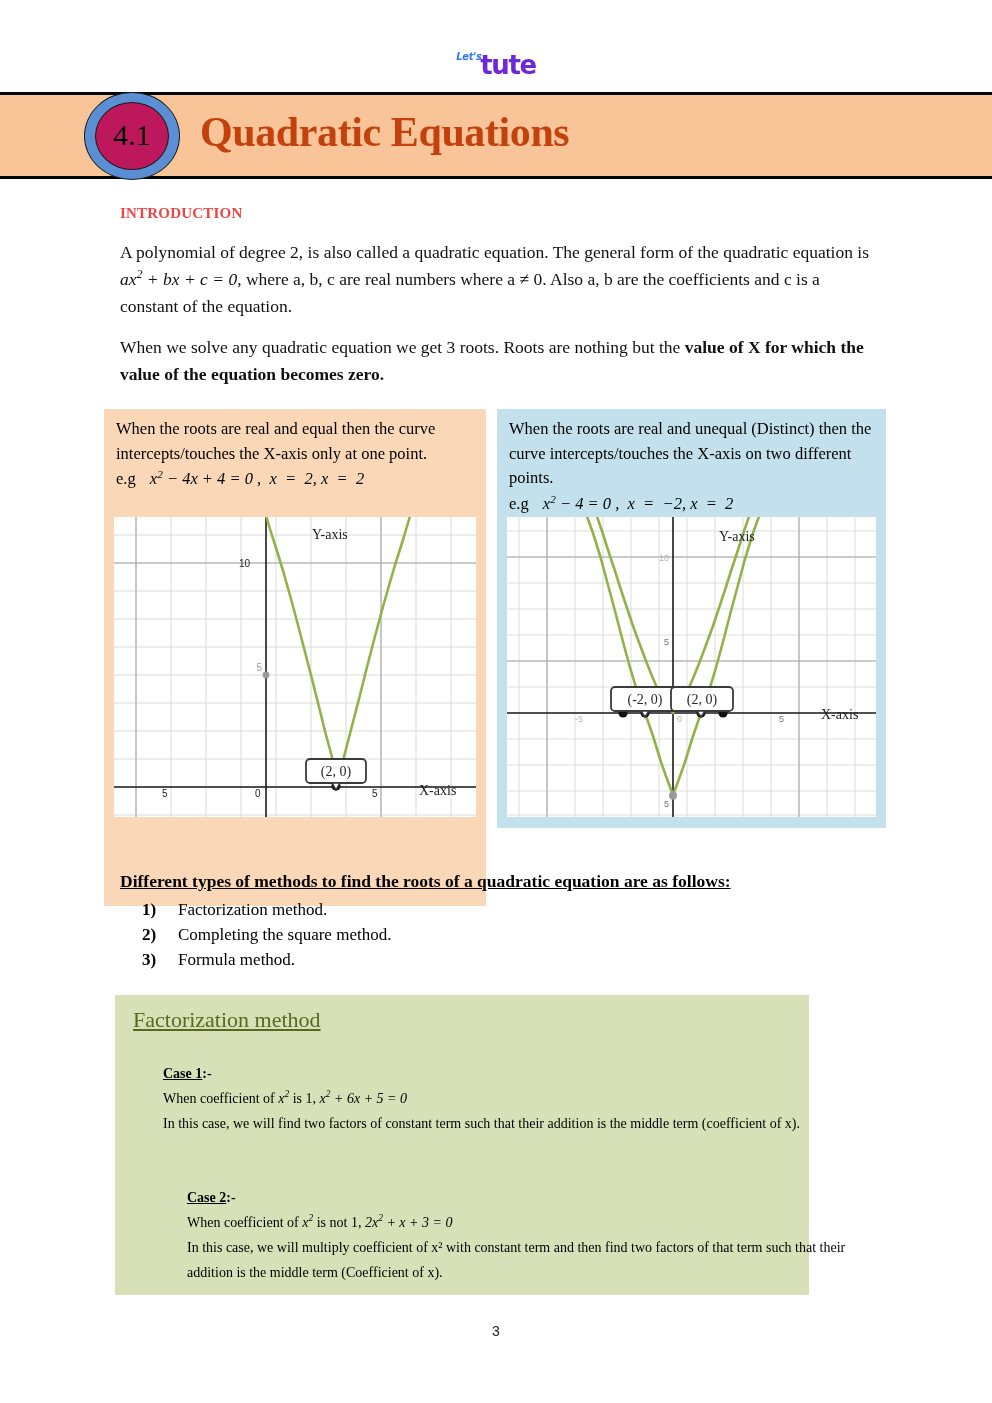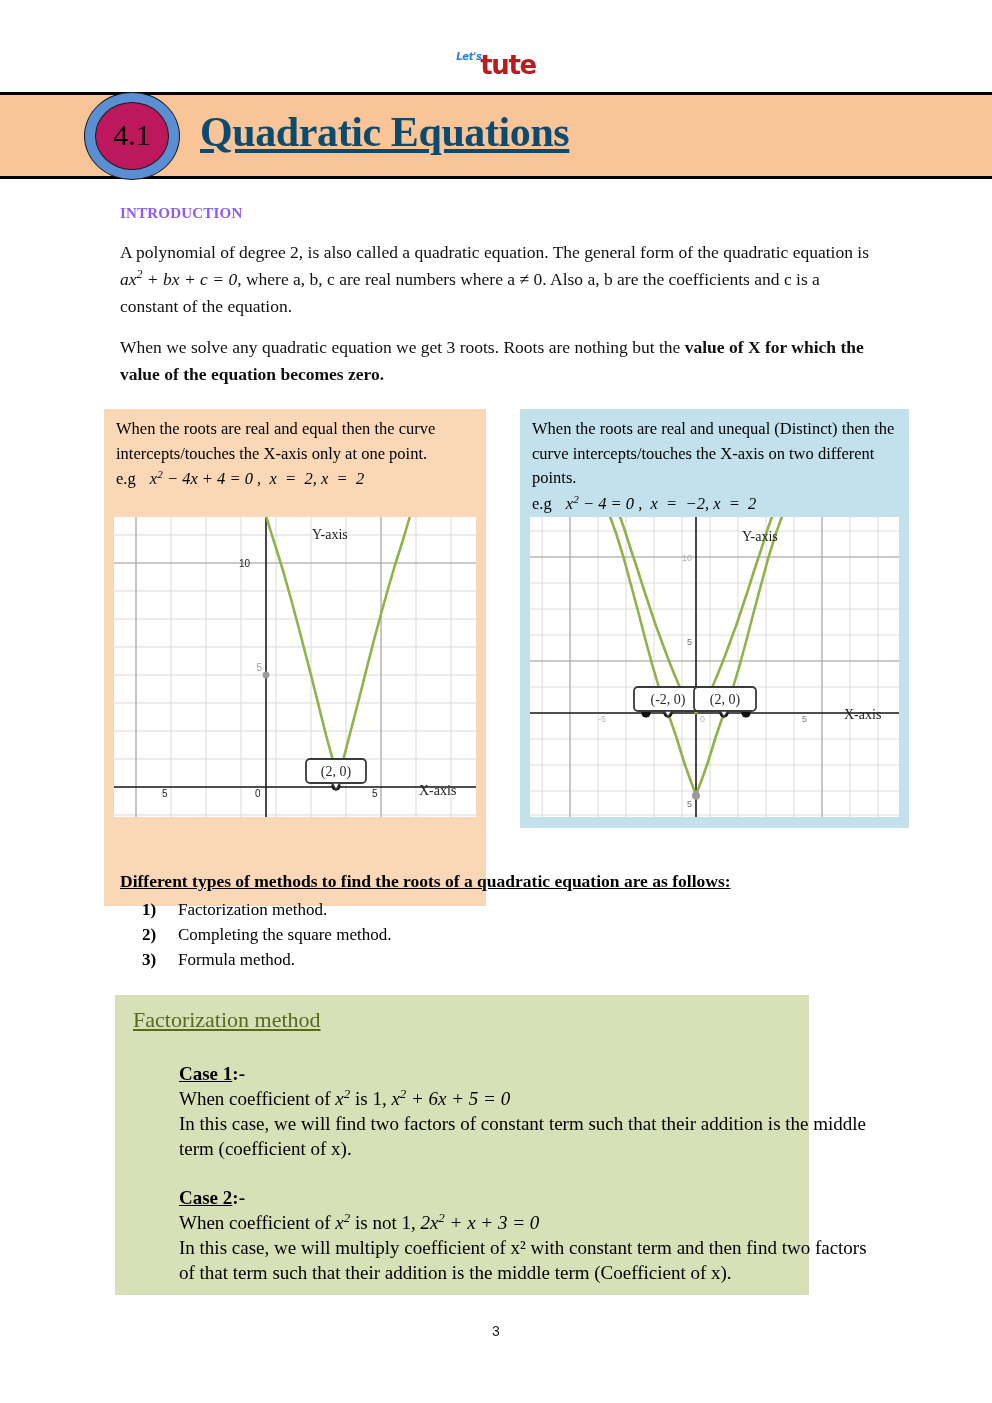--- a/index.html
+++ b/index.html
@@ -39,21 +39,21 @@
     font-weight: bold;
     font-style: italic;
     color: #2c7bf2;
     letter-spacing: -0.3px;
   }
   .logo-tute {
     display: block;
     margin-left: 24px;
     font-size: 26px;
     font-weight: bold;
-    color: #b91c1c;
+    color: #6d28d9;
     letter-spacing: -1.4px;
     font-family: "DejaVu Sans", sans-serif;
   }
 
   
   .header-band {
     position: absolute;
     top: 92px;
     left: 0;
     width: 992px;
@@ -100,39 +100,38 @@
     padding-bottom: 3px;
   }
   .header-title {
     position: absolute;
     left: 200px;
     top: 108px;
     font-family: "Liberation Serif", serif;
     font-weight: bold;
     font-size: 42px;
     letter-spacing: -0.4px;
-    color: #0c4a6e;
+    color: #c2410c;
     z-index: 4;
-    text-decoration: underline;
   }
 
   
   .content {
     position: absolute;
     left: 0;
     top: 179px;
     width: 992px;
   }
   .intro-heading {
     position: absolute;
     left: 120px;
     top: 26px;
     font-weight: bold;
     font-size: 15px;
-    color: #8b5cf6;
+    color: #ef4444;
     letter-spacing: 0.2px;
   }
   .para {
     position: absolute;
     font-size: 17.5px;
     line-height: 27px;
     color: #111;
     text-align: left;
   }
   .para-1 { left: 120px; top: 60px; width: 756px; }
@@ -150,21 +149,20 @@
     width: 382px;
     height: 497px;
     background: #fad7b6;
   }
   .box-right {
     left: 497px;
     top: 230px;
     width: 389px;
     height: 419px;
     background: #c3e1ec;
-    margin-left: 23px;
   }
   .box-text {
     position: absolute;
     left: 12px;
     top: 8px;
     right: 8px;
     font-size: 16.5px;
     line-height: 24.5px;
   }
   .box-eg {
@@ -221,27 +219,27 @@
   .green-title {
     position: absolute;
     left: 18px;
     top: 12px;
     font-size: 22px;
     color: #57691e;
     text-decoration: underline;
   }
   .case-block {
     position: absolute;
-    left: 64px;
+    left: 48px;
     width: 700px;
-    font-size: 19px;
+    font-size: 14px;
     line-height: 25px;
   }
   .case-1 { top: 66px; }
-  .case-2 { top: 190px; }
+  .case-2 { top: 190px; margin-left: 24px; }
   .case-label {
     font-weight: bold;
     text-decoration: underline;
   }
   .case-label-suffix { font-weight: bold; text-decoration: none; }
 
   
   .page-number {
     position: absolute;
     left: 0;

